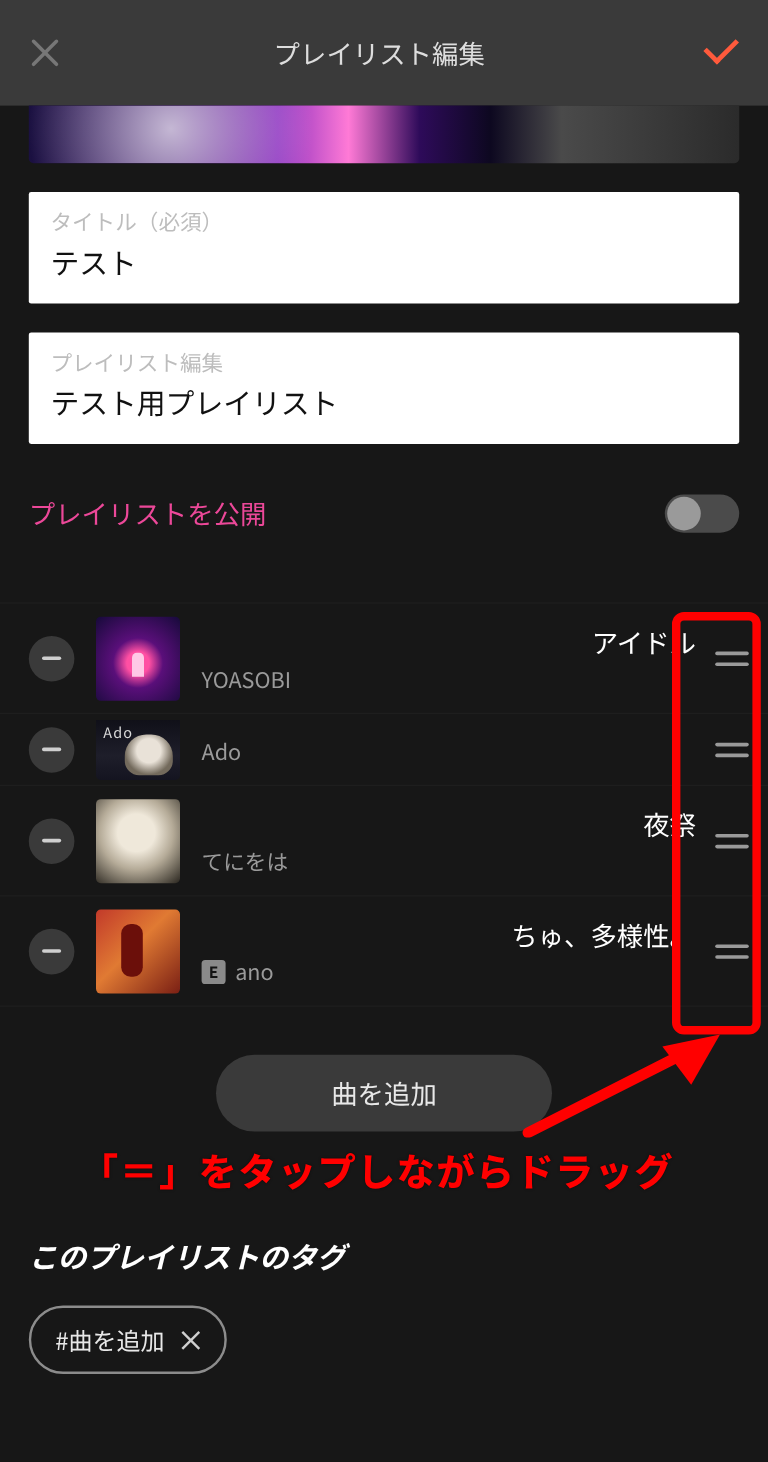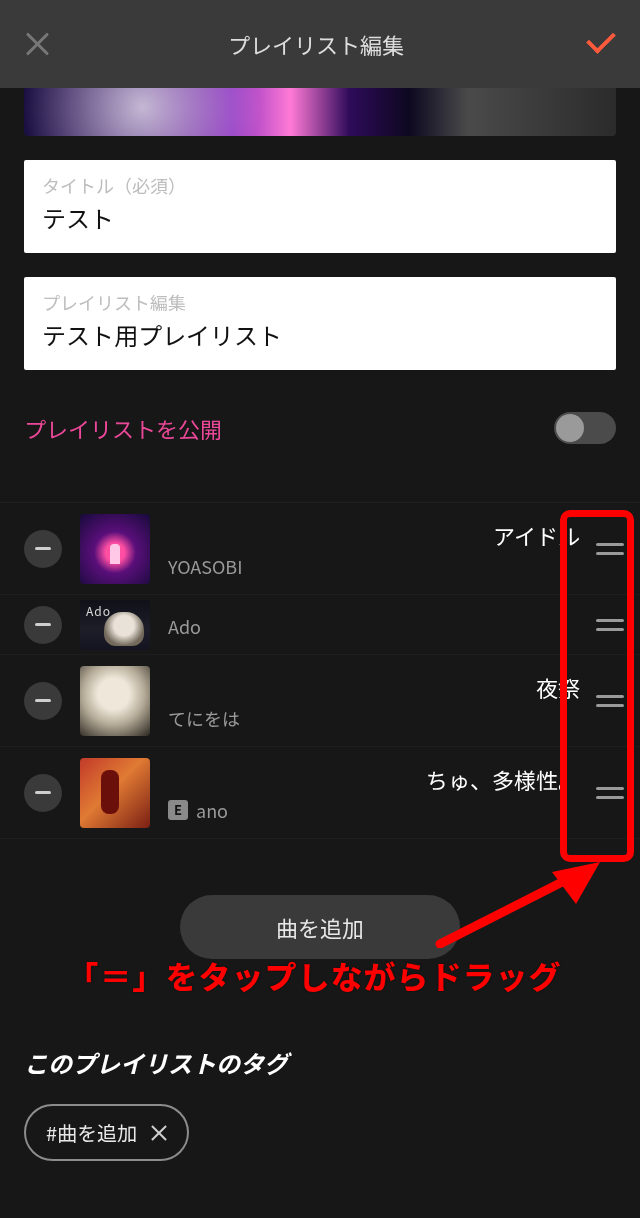--- a/index.html
+++ b/index.html
@@ -95,21 +95,21 @@
     width: 60px; height: 100%; display: flex; align-items: center; justify-content: center; cursor: grab; flex-shrink: 0;
   }
   .handle .bars { width: 28px; height: 12px; position: relative; }
   .handle .bars::before, .handle .bars::after {
     content:""; position:absolute; left:0; width:28px; height:3px; background:#9a9a9a; border-radius:2px;
   }
   .handle .bars::before { top: 0; }
   .handle .bars::after  { bottom: 0; }
 
   .addbtn {
-    margin: 56px auto 0 auto;
+    margin: 40px auto 0 auto;
     width: 280px; height: 64px; border-radius: 32px; background: #3a3a3a;
     display: flex; align-items: center; justify-content: center;
     color: #e8e8e8; font-size: 22px; cursor: pointer;
   }
 
   .section-h {
     margin: 86px 24px 0 24px;
     font-size: 24px; font-weight: 700; color: #fff; font-style: italic;
   }
 

